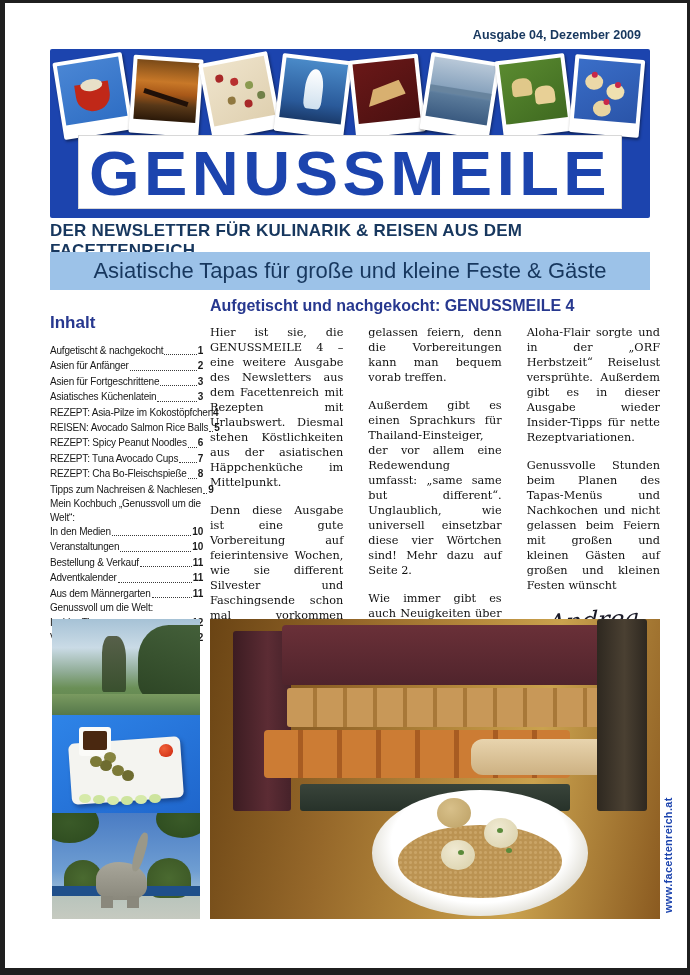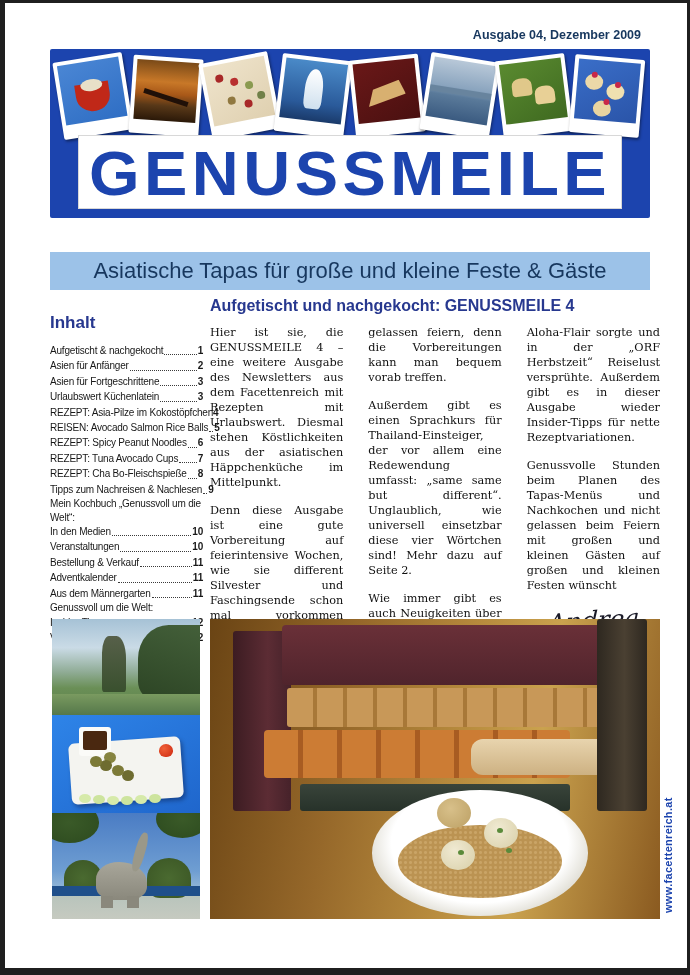--- a/index.html
+++ b/index.html
@@ -183,20 +183,21 @@
         </div>
       <div class="polaroid r8">
           <div class="ph ph-rasp"></div>
         </div>
     </div>
     <div class="title-band">
       <span>GENUSSMEILE</span>
     </div>
   </div>
 
+  <div class="tagline">DER NEWSLETTER FÜR KULINARIK &amp; REISEN AUS DEM FACETTENREICH</div>
 
   <div class="banner">
     <span>Asiatische Tapas für große und kleine Feste &amp; Gäste</span>
   </div>
 
   <div class="toc">
     <h2>Inhalt</h2>
     <div class="toc-row">
         <span class="lbl">Aufgetischt &amp; nachgekocht</span>
         <span class="dots"></span>
@@ -206,21 +207,21 @@
         <span class="lbl">Asien für Anfänger</span>
         <span class="dots"></span>
         <span class="pg">2</span>
       </div>
     <div class="toc-row">
         <span class="lbl">Asien für Fortgeschrittene</span>
         <span class="dots"></span>
         <span class="pg">3</span>
       </div>
     <div class="toc-row">
-        <span class="lbl">Urlaubswert Küchenlatein</span>
+        <span class="lbl">Asiatisches Küchenlatein</span>
         <span class="dots"></span>
         <span class="pg">3</span>
       </div>
     <div class="toc-row">
         <span class="lbl">REZEPT: Asia-Pilze im Kokostöpfchen</span>
         <span class="pg">4</span>
       </div>
     <div class="toc-row">
         <span class="lbl">REISEN: Avocado Salmon Rice Balls</span>
         <span class="dots"></span>

